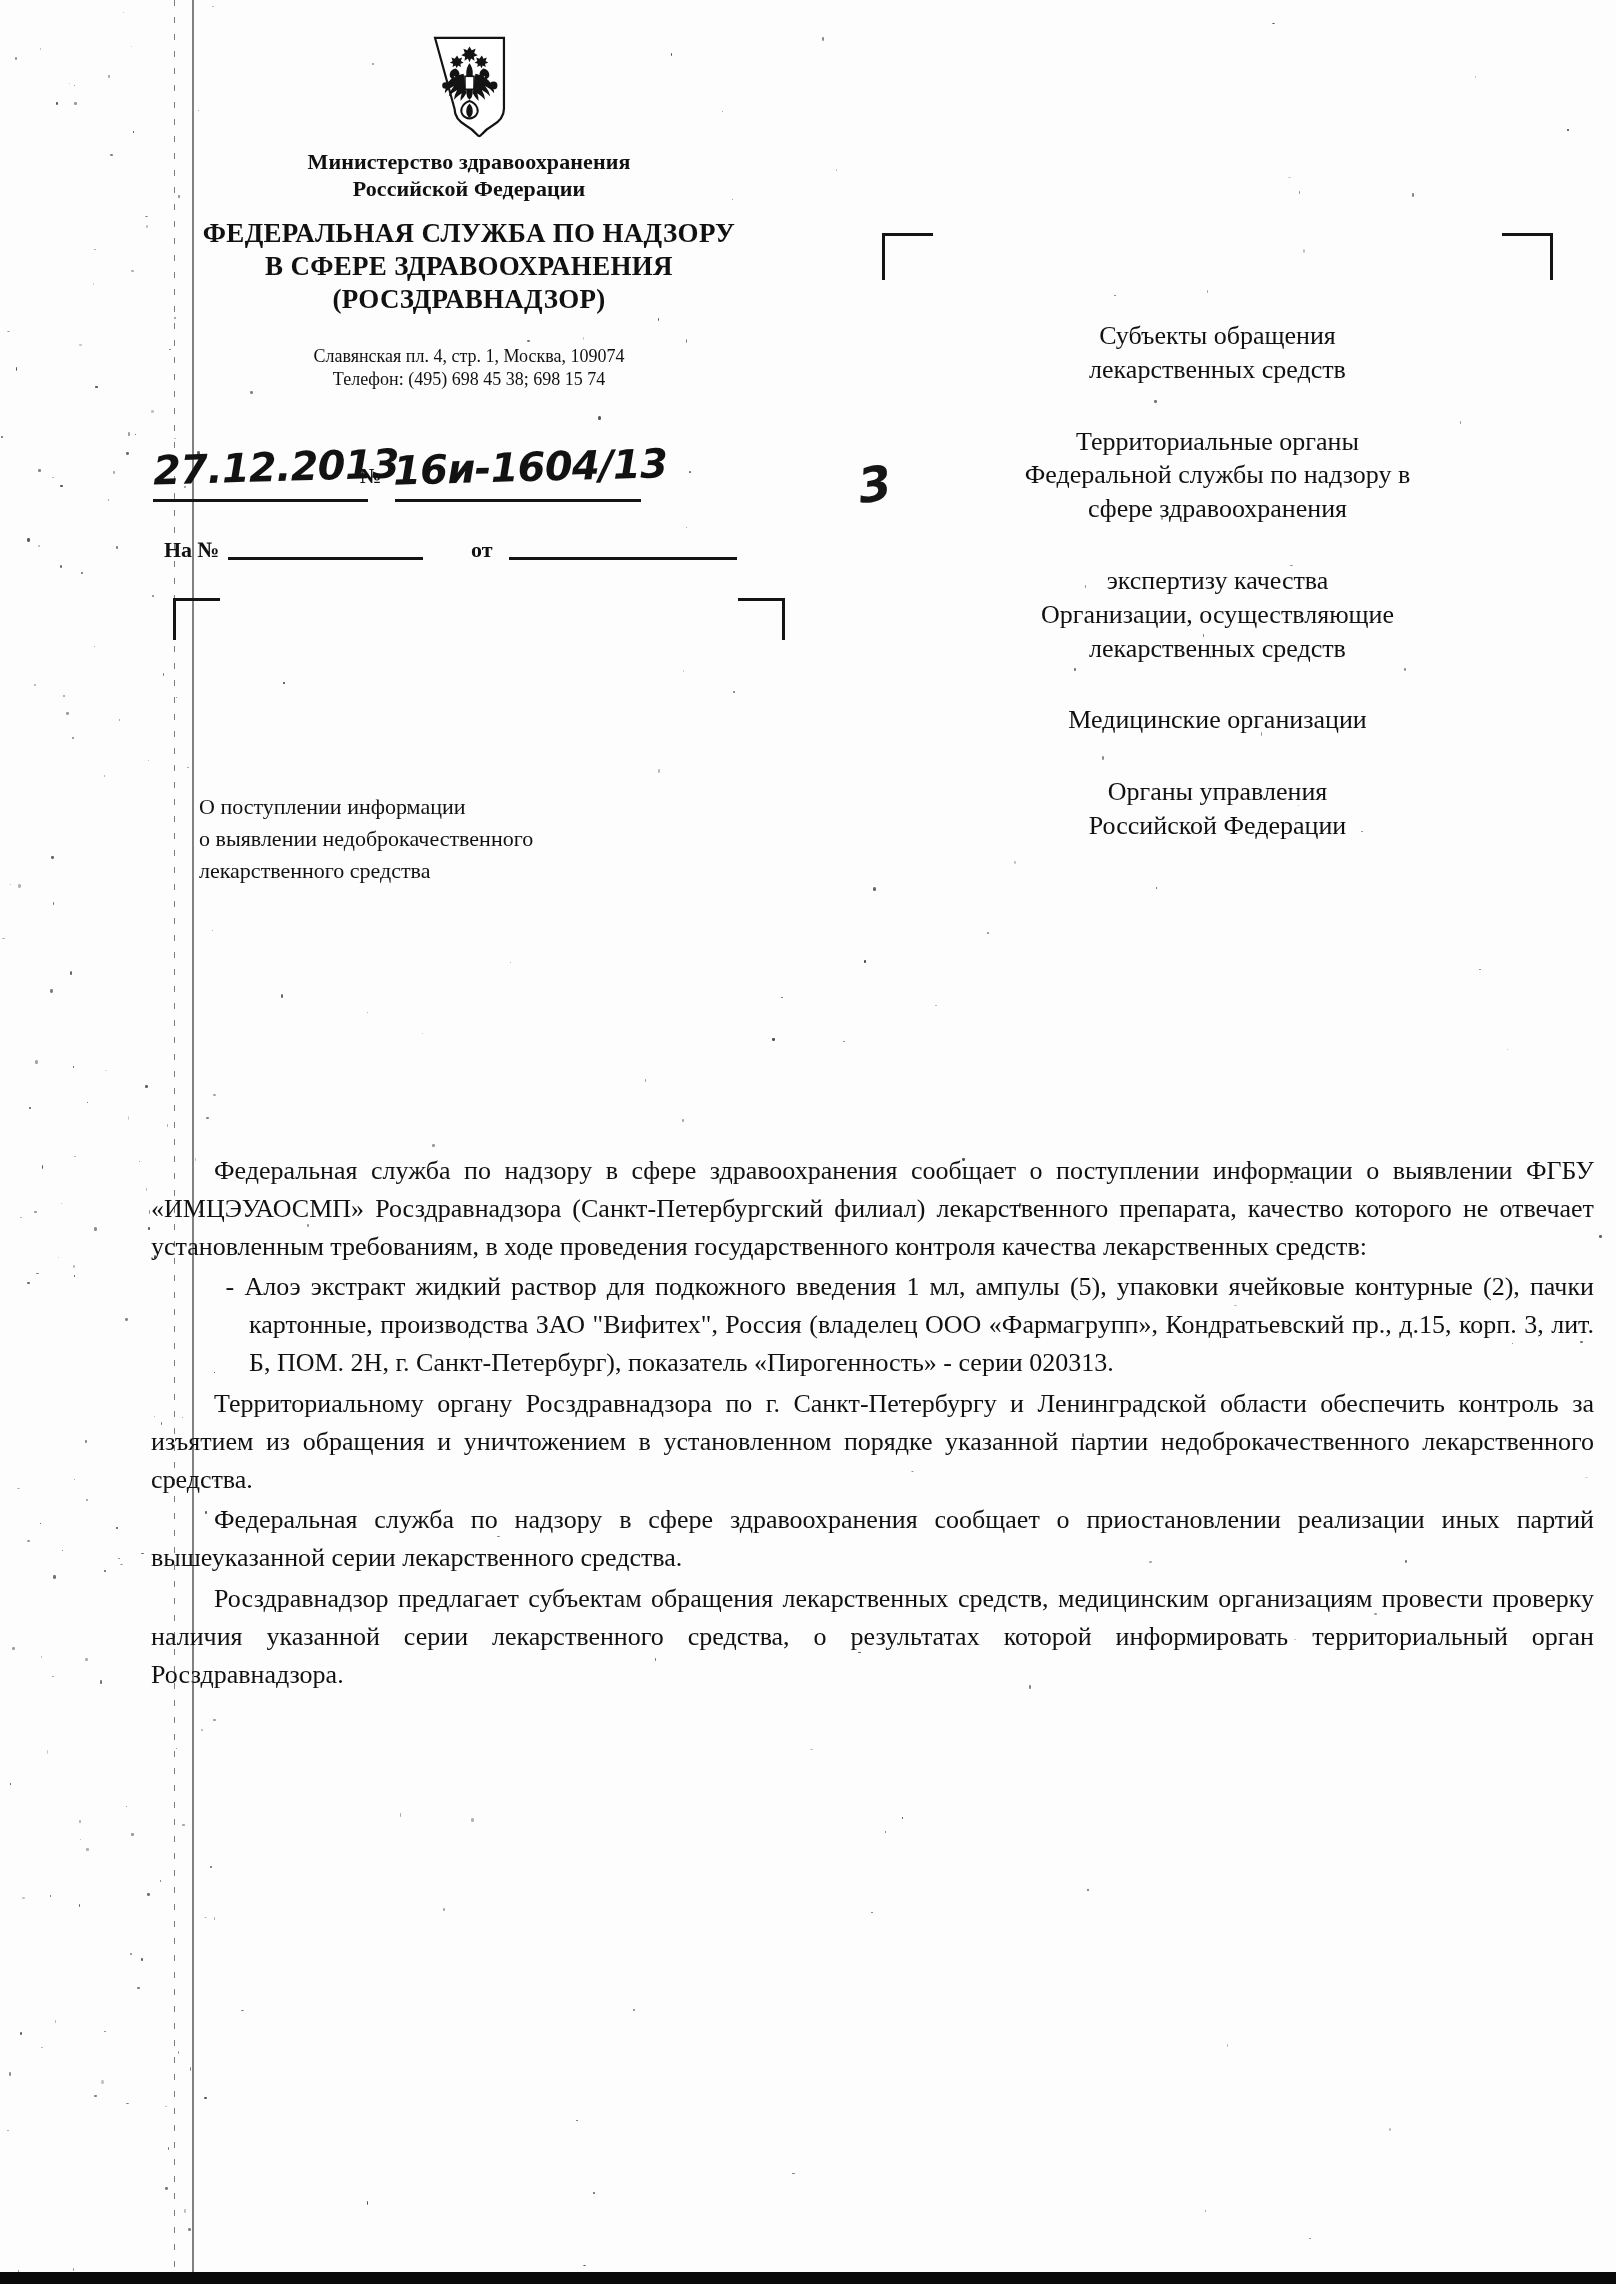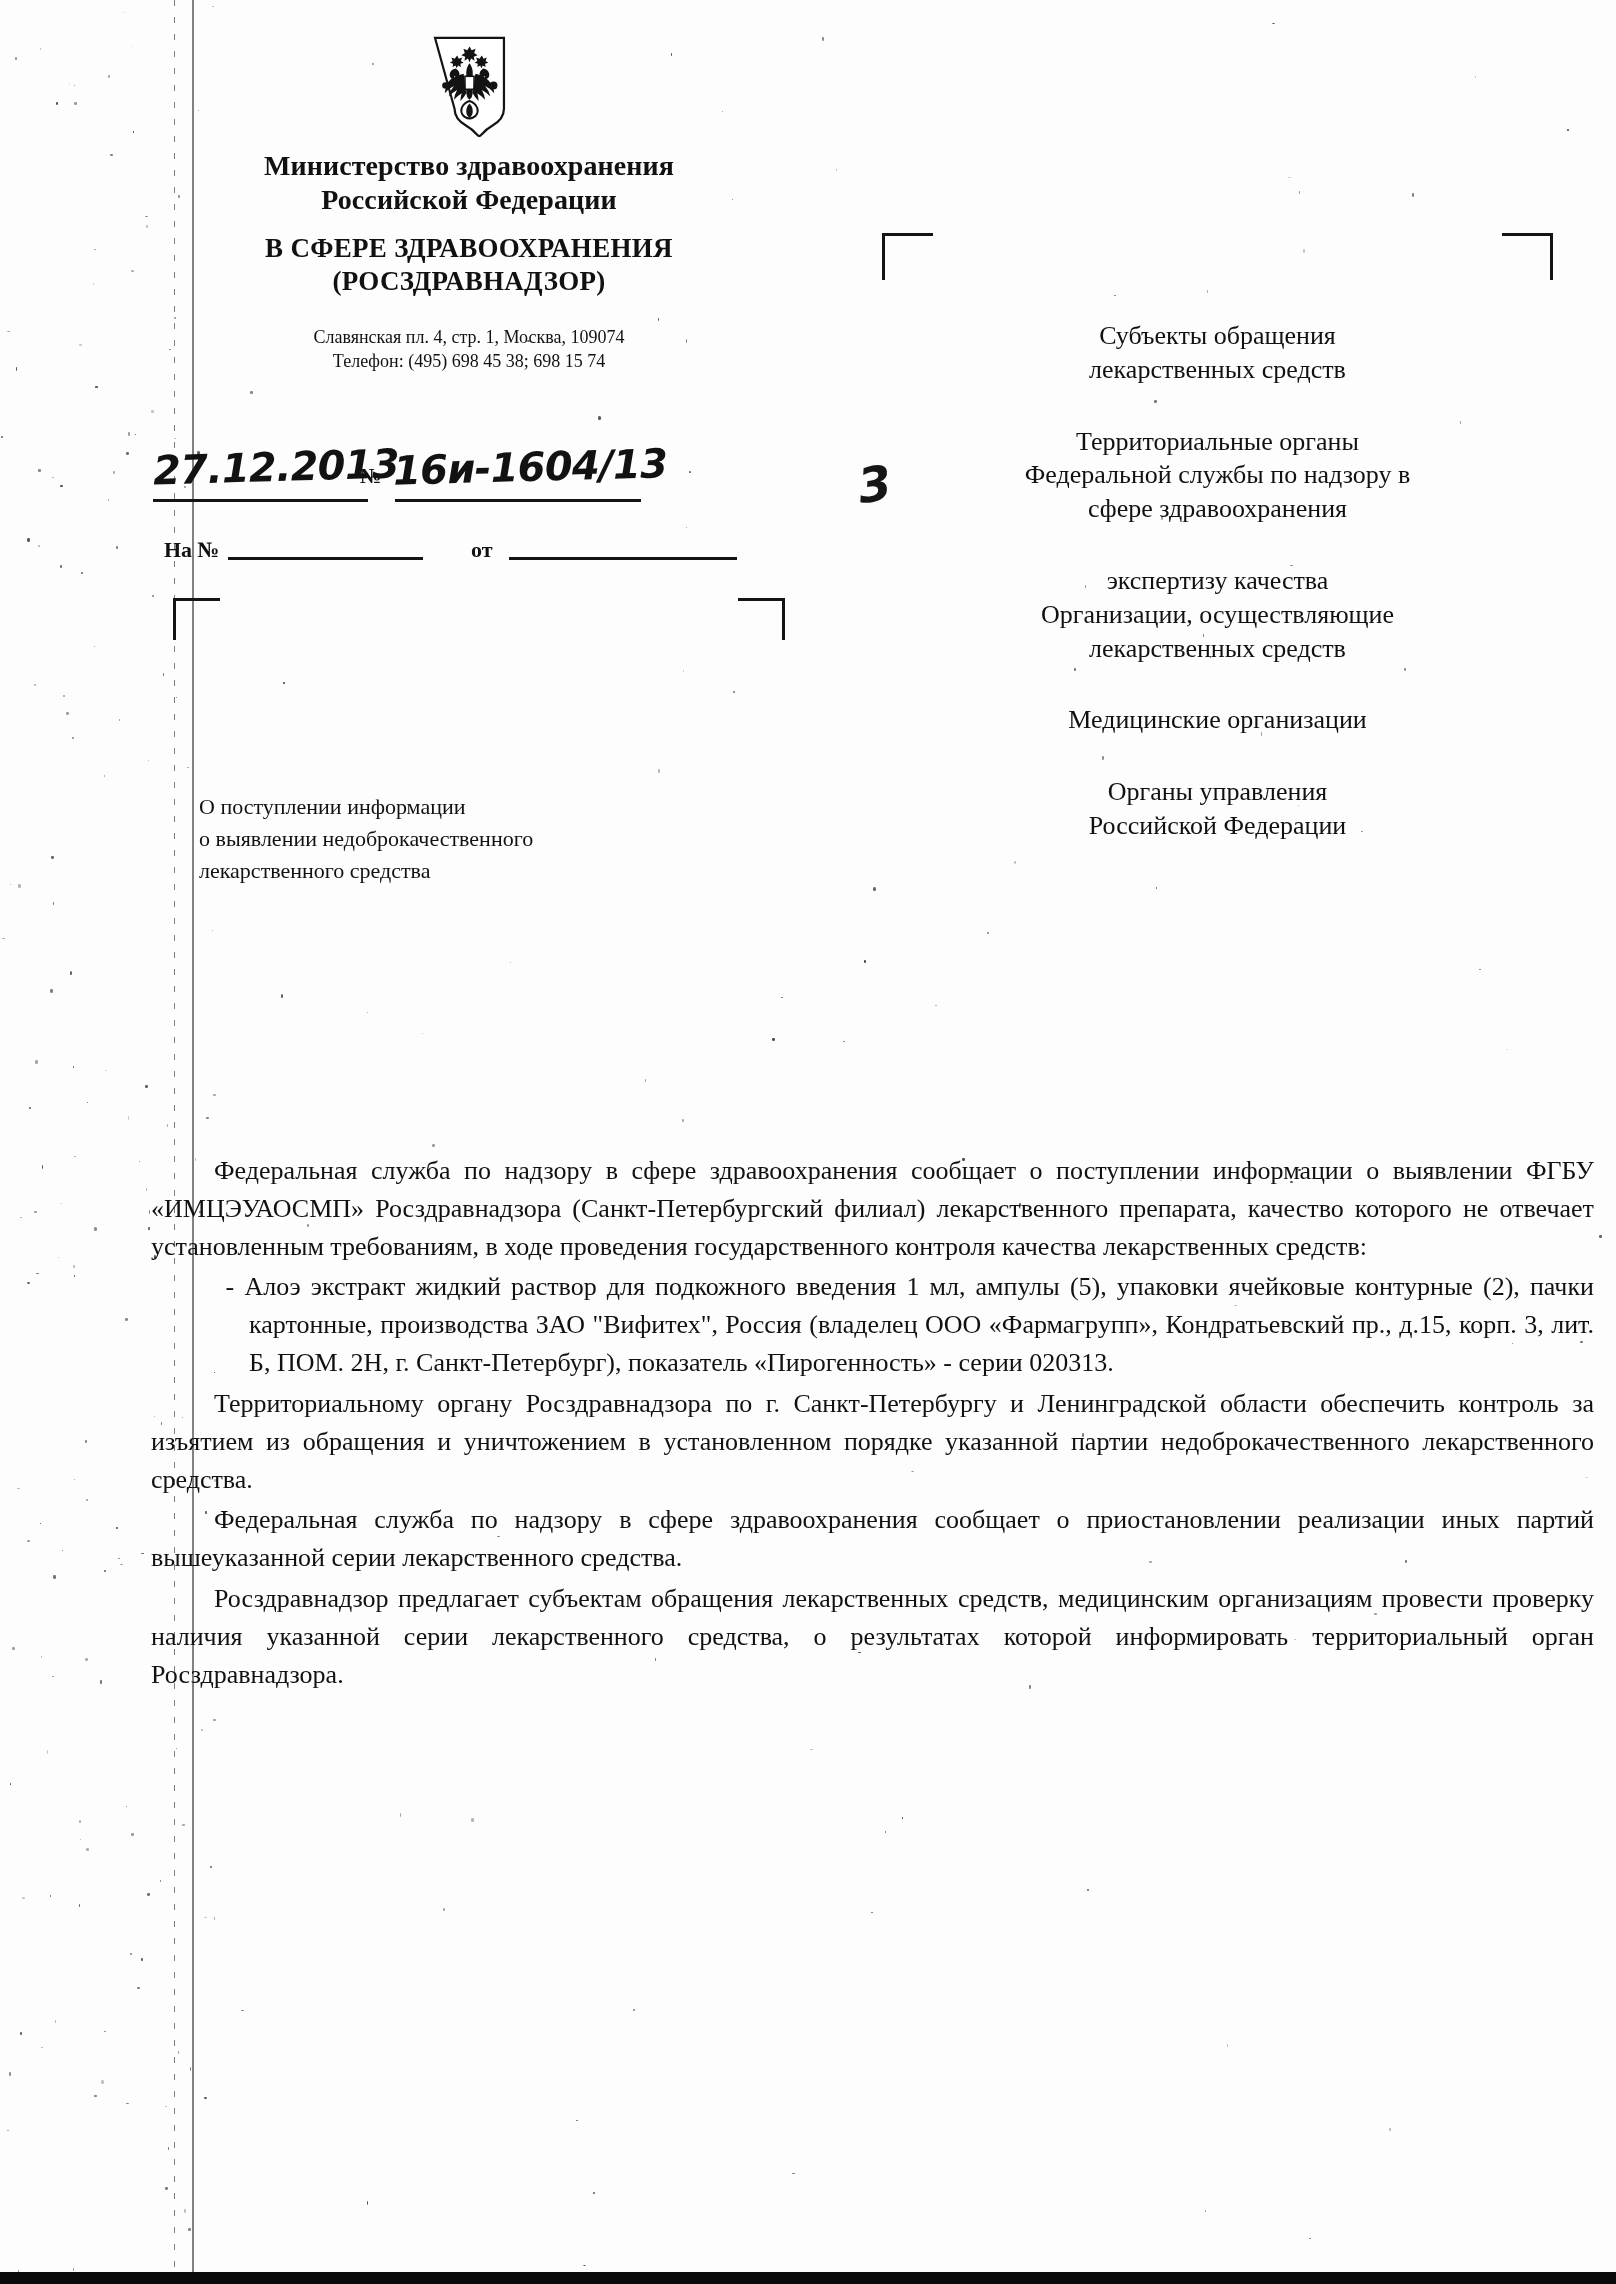--- a/index.html
+++ b/index.html
@@ -65,21 +65,21 @@
     text-align: center;
   }
   .emblem {
     width: 77px;
     height: 104px;
     margin: 0 auto 9px auto;
     display: block;
   }
   .ministry {
     font-weight: bold;
-    font-size: 28px;
+    font-size: 22px;
     line-height: 1.22;
     letter-spacing: 0.1px;
   }
   .service-title {
     font-weight: bold;
     font-size: 27px;
     line-height: 1.22;
     margin-top: 14.3px;
     letter-spacing: 0.3px;
   }
@@ -510,20 +510,21 @@
         <path d="M59 104 q-5 5 -5 12 q0 6 5 10 q5 -4 5 -10 q0 -7 -5 -12 Z"></path>
       </g>
     </svg>
 
     <div class="ministry">
       <div>Министерство здравоохранения</div>
       <div>Российской Федерации</div>
     </div>
 
     <div class="service-title">
+      <div>ФЕДЕРАЛЬНАЯ СЛУЖБА ПО НАДЗОРУ</div>
       <div>В СФЕРЕ ЗДРАВООХРАНЕНИЯ</div>
       <div>(РОСЗДРАВНАДЗОР)</div>
     </div>
 
     <div class="addr">
       <div>Славянская пл. 4, стр. 1, Москва, 109074</div>
       <div>Телефон: (495) 698 45 38; 698 15 74</div>
     </div>
   </div>
 

